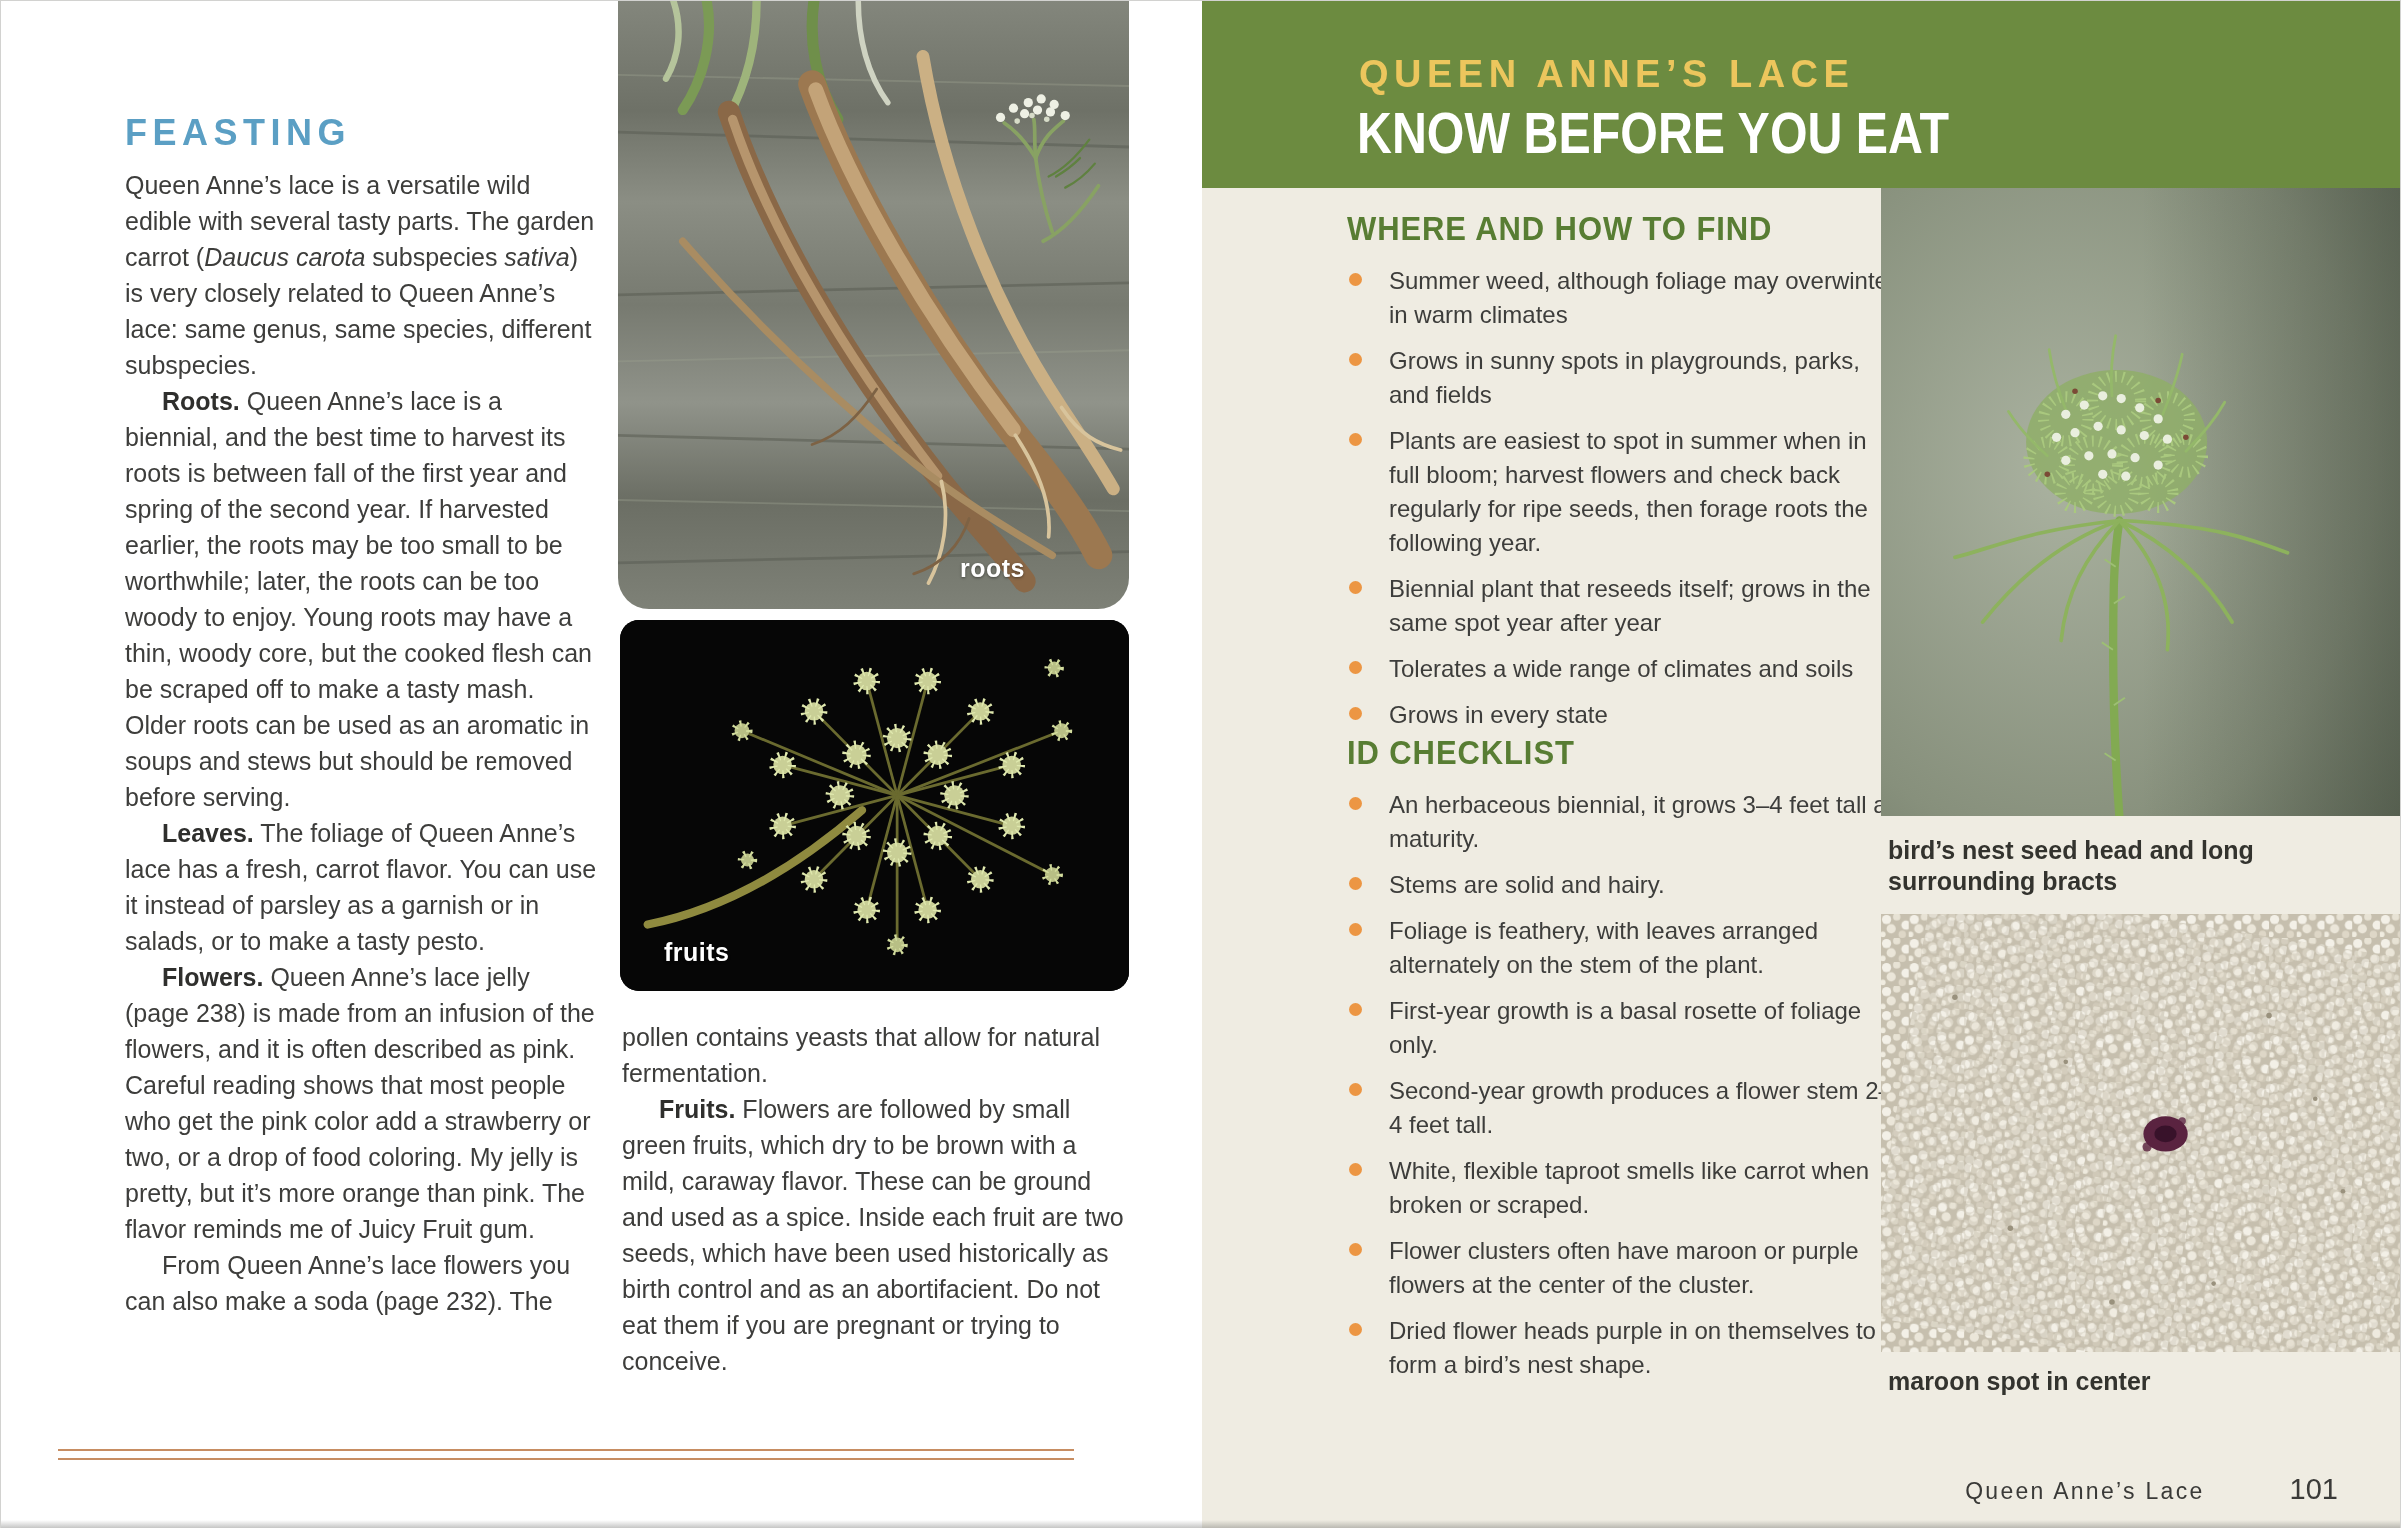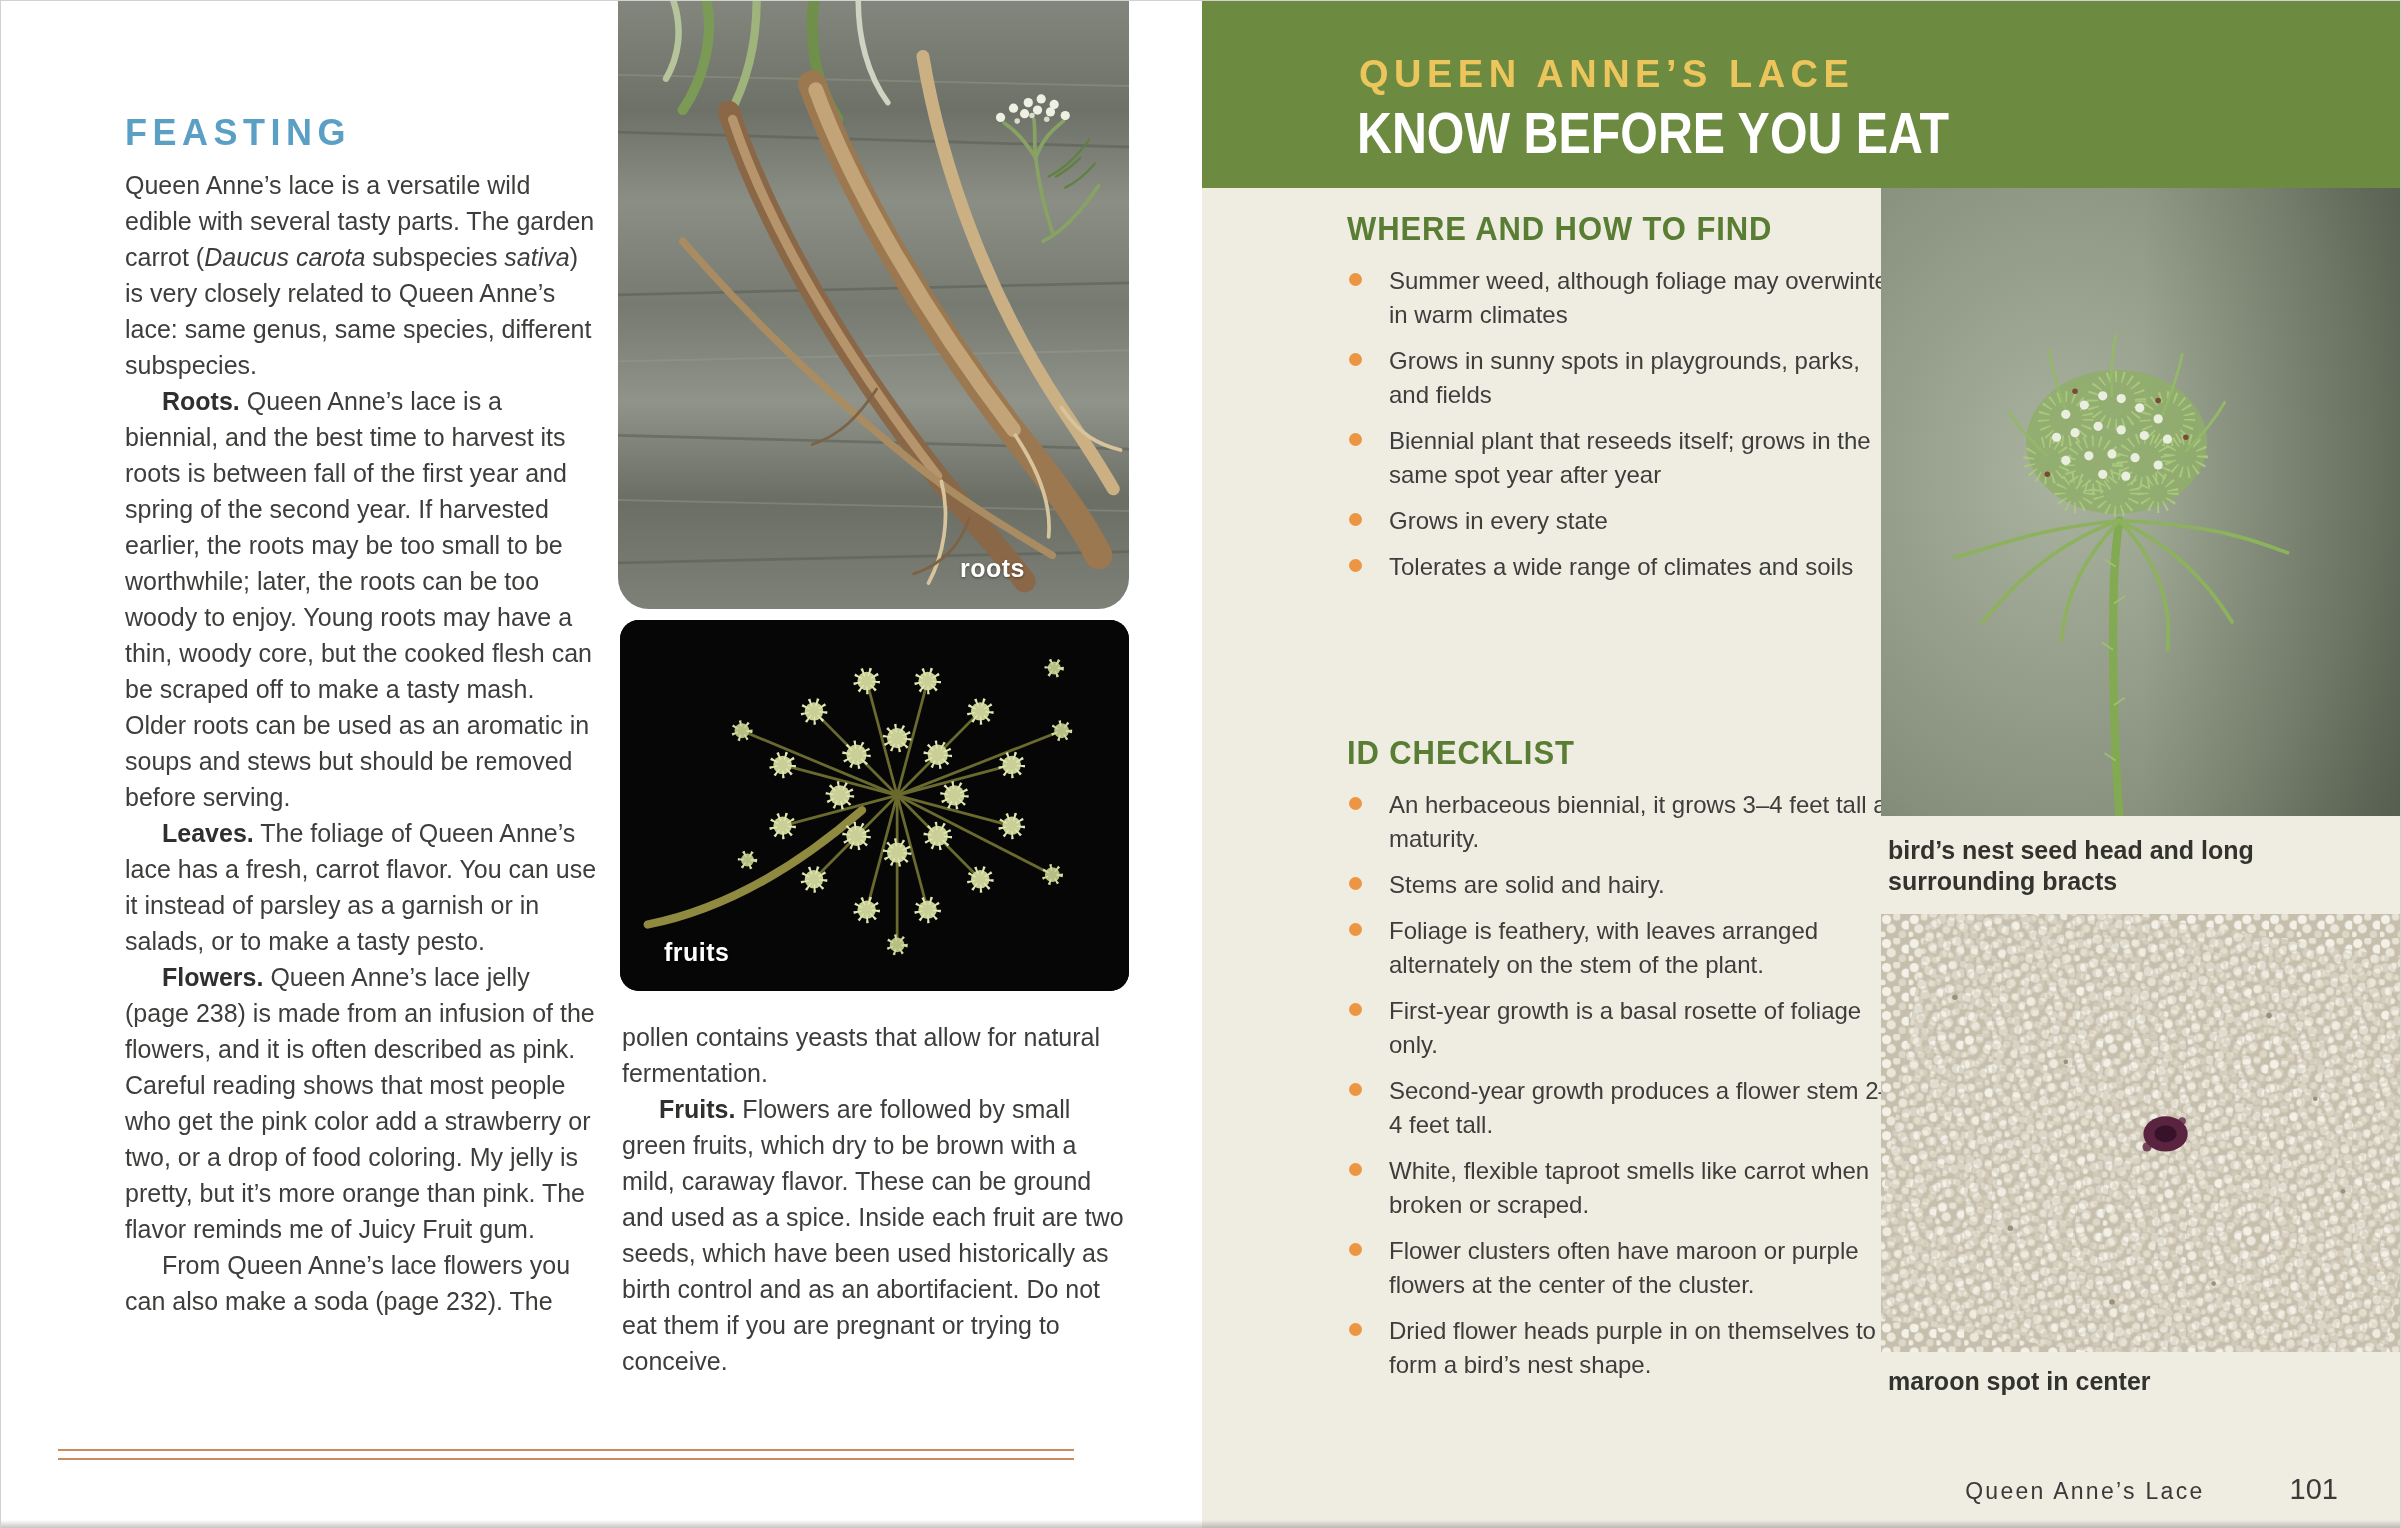--- a/index.html
+++ b/index.html
@@ -239,23 +239,24 @@
     <div class="greenbar">
       <div class="kicker">QUEEN ANNE’S LACE</div>
       <div class="bartitle">KNOW BEFORE YOU EAT</div>
     </div>
 
     <div class="find-block">
       <h2 class="sec-heading">WHERE AND HOW TO FIND</h2>
       <ul class="bullets">
         <li><span class="dot"></span><span>Summer weed, although foliage may overwinter in warm climates</span></li>
         <li><span class="dot"></span><span>Grows in sunny spots in playgrounds, parks, and fields</span></li>
+        <li><span class="dot"></span><span>Plants are easiest to spot in summer when in full bloom; harvest flowers and check back regularly for ripe seeds, then forage roots the following year.</span></li>
         <li><span class="dot"></span><span>Biennial plant that reseeds itself; grows in the same spot year after year</span></li>
+        <li><span class="dot"></span><span>Tolerates a wide range of climates and soils</span></li>
         <li><span class="dot"></span><span>Grows in every state</span></li>
-        <li><span class="dot"></span><span>Tolerates a wide range of climates and soils</span></li>
       </ul>
     </div>
 
     <div class="id-block">
       <h2 class="sec-heading">ID CHECKLIST</h2>
       <ul class="bullets">
         <li><span class="dot"></span><span>An herbaceous biennial, it grows 3–4 feet tall at maturity.</span></li>
         <li><span class="dot"></span><span>Stems are solid and hairy.</span></li>
         <li><span class="dot"></span><span>Foliage is feathery, with leaves arranged alternately on the stem of the plant.</span></li>
         <li><span class="dot"></span><span>First-year growth is a basal rosette of foliage only.</span></li>

